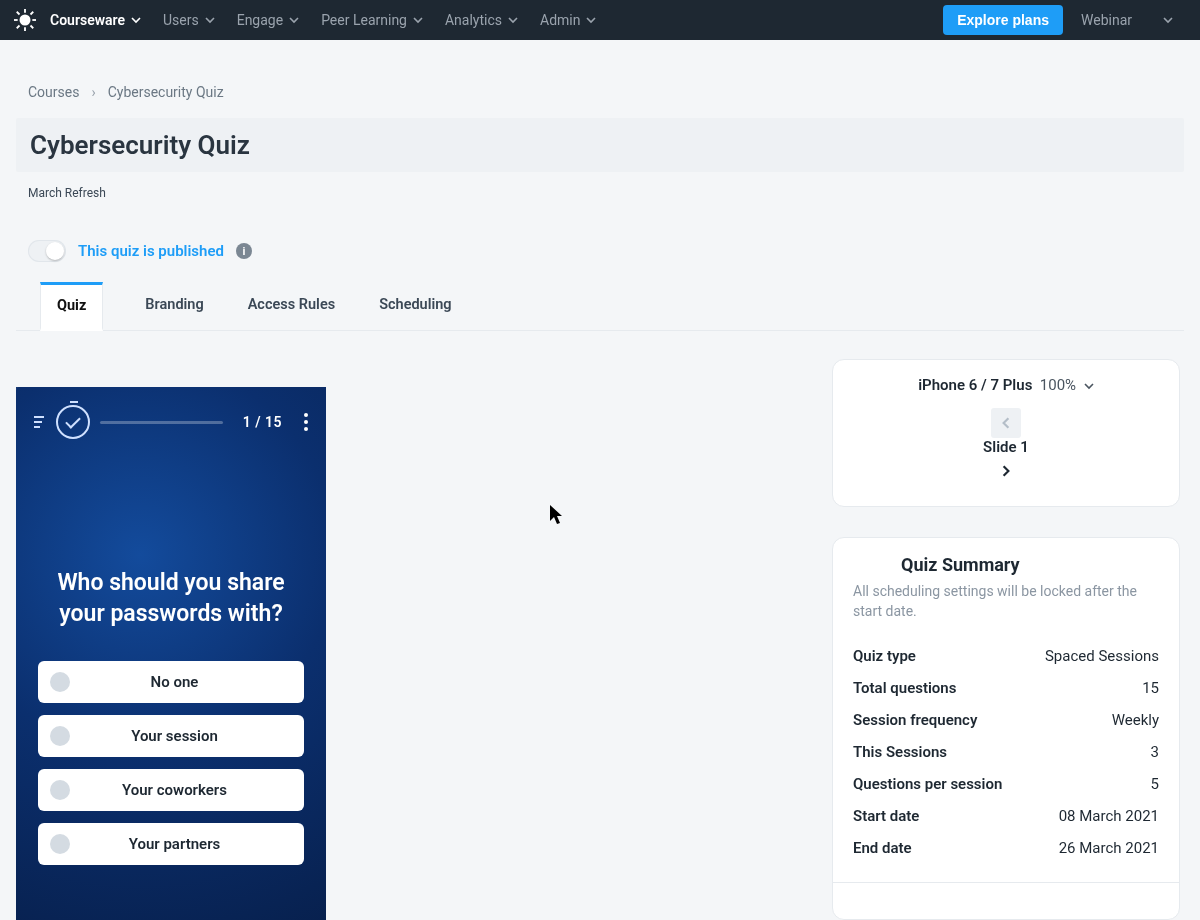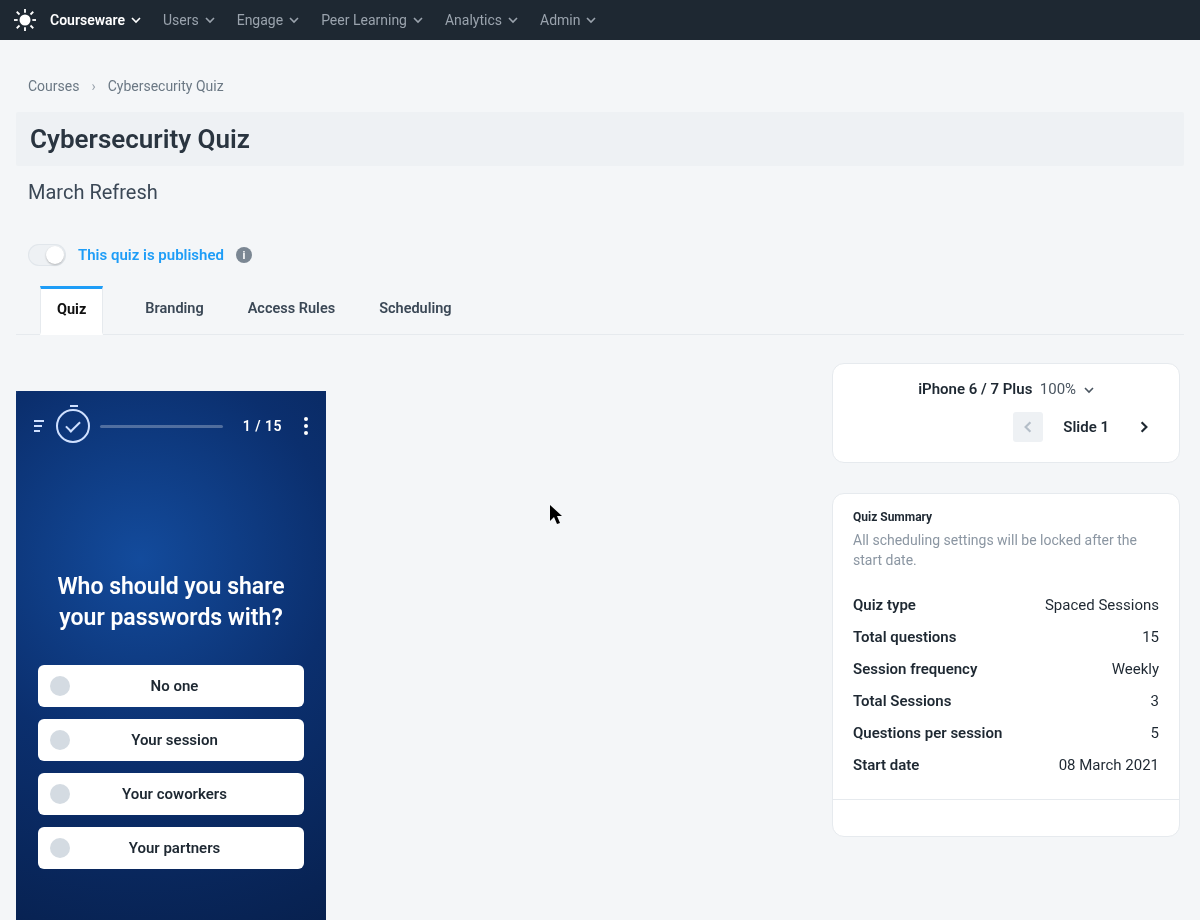--- a/index.html
+++ b/index.html
@@ -10,25 +10,25 @@
   .nav-items { display:flex; align-items:center; gap:22px; }
   .nav-item { display:flex; align-items:center; gap:6px; cursor:pointer; color:#9aa3ad;}
   .nav-item.active { color:#fff; font-weight:600;}
   .navbar-right { margin-left:auto; display:flex; align-items:center; gap:18px;}
   .btn-explore { background:#1e9df7; color:#fff; border:none; padding:7px 14px; border-radius:4px; font-size:14px; font-weight:600; cursor:pointer;}
   .webinar { color:#9aa3ad; cursor:pointer;}
   .user-drop { width:36px; height:26px; display:flex; align-items:center; justify-content:center; cursor:pointer; color:#9aa3ad;}
   .chev { width:10px; height:10px; }
   
   .page { padding: 20px 16px 0 16px; }
-  .breadcrumb { font-size:14px; color:#6b7884; display:flex; align-items:flex-end; gap:12px; margin: 18px 0 18px 12px;}
+  .breadcrumb { font-size:14px; color:#6b7884; display:flex; align-items:flex-end; gap:12px; margin: 24px 0 18px 12px;}
   .breadcrumb .sep { color:#9aa3ad;}
   .title-band { background:#eef1f4; padding:12px 14px; border-radius:2px; margin:0 0 14px 0;}
   .title-band h1 { font-size:26px; font-weight:600; color:#2a3540;}
-  .subtitle { font-size:20px; color:#3b4856; margin: 0 0 40px 12px;}
+  .subtitle { font-size:12px; color:#3b4856; margin: 0 0 40px 12px;}
   .publish-row { display:flex; align-items:center; gap:12px; margin: 0 0 22px 12px;}
   .toggle { width:38px; height:22px; background:#eef1f4; border-radius:12px; position:relative; cursor:pointer; box-shadow: inset 0 0 0 1px #e1e6eb;}
   .toggle .knob { width:18px; height:18px; background:#fff; border-radius:50%; position:absolute; top:2px; left:18px; box-shadow:0 1px 2px rgba(0,0,0,.25);}
   .publish-label { color:#1e9df7; font-weight:600; font-size:15px;}
   .info-circle { width:16px; height:16px; border-radius:50%; background:#7b8793; color:#fff; font-size:11px; display:flex; align-items:center; justify-content:center; font-weight:700;}
   
   .tabs { display:flex; gap:40px; border-bottom:1px solid #e6eaee; padding-left:24px;}
   .tab { padding:12px 2px 14px; font-size:14.5px; color:#3b4856; cursor:pointer; font-weight:600;}
   .tab.active { color:#111; border-top:3px solid #1e9df7; margin-top:-3px; border-bottom:3px solid transparent; font-weight:700; border-left:1px solid #e6eaee; border-right:1px solid #e6eaee; padding-left:16px; padding-right:16px; background:#fff; position:relative; top:1px;}
   
@@ -54,25 +54,25 @@
   .answers { padding: 32px 22px 0; display:flex; flex-direction:column; gap:12px; position:relative; z-index:1;}
   .answer { background:#fff; color:#1e2832; border-radius:6px; height:42px; display:flex; align-items:center; padding:0 12px; cursor:pointer; font-weight:600; font-size:15px;}
   .answer .radio { width:20px; height:20px; border-radius:50%; background:#d4dbe2; margin-right:auto;}
   .answer .lbl { position:absolute; left:7px; right:0; text-align:center;}
   .answer { position:relative;}
   
   .right-col { margin-left:auto; width:352px; display:flex; flex-direction:column; gap:30px; padding-right:4px;}
   .card { background:#fff; border:1px solid #e6eaee; border-radius:12px; padding:16px 20px 20px;}
   .device-row { text-align:center; font-size:15px; font-weight:600; color:#1e2832; padding-bottom:14px;}
   .device-row .zoom { font-weight:400; color:#4a5560;}
-  .arrow-row { display:flex; align-items:center; justify-content:flex-end; gap:20px;}
+  .arrow-row { display:flex; align-items:center; justify-content:flex-start; flex-direction:column;}
   .nav-arrow { width:30px; height:30px; display:flex; align-items:center; justify-content:center; border-radius:3px; cursor:pointer;}
   .nav-arrow.disabled { background:#eef1f4; color:#b4bec8; cursor:default;}
   .slide-label { font-size:15px; font-weight:600;}
-  .summary h3 { font-size:12px; font-weight:700; margin-bottom:6px;}
+  .summary h3 { font-size:18px; font-weight:700; margin-bottom:6px;margin-left:48px;}
   .summary .note { font-size:14px; color:#8b96a2; line-height:1.45; margin-bottom:18px;}
   .kv { display:flex; justify-content:space-between; font-size:15px; padding:7px 0;}
   .kv .k { font-weight:600; color:#1e2832;}
   .kv .v { color:#1e2832;}
   .divider { height:1px; background:#e6eaee; margin:18px -20px 16px;}
   .leader .note { margin-bottom:0;}
   
   .cursor { position:absolute; left:550px; top:505px; z-index:50; pointer-events:none;}
   svg { display:block; }
 </style>
@@ -121,20 +121,29 @@
         </svg>
       </div>
     <div class="nav-item">
         <span>Analytics</span>
         <svg class="chev" viewBox="0 0 10 10">
           <path d="M1 3l4 4 4-4" fill="none" stroke="currentColor" stroke-width="1.6"></path>
         </svg>
       </div>
     <div class="nav-item">
         <span>Admin</span>
+        <svg class="chev" viewBox="0 0 10 10">
+          <path d="M1 3l4 4 4-4" fill="none" stroke="currentColor" stroke-width="1.6"></path>
+        </svg>
+      </div>
+  </div>
+  <div class="navbar-right">
+    <button class="btn-explore">Explore plans</button>
+    <div class="webinar">Webinar</div>
+    <div class="user-drop">
         <svg class="chev" viewBox="0 0 10 10">
           <path d="M1 3l4 4 4-4" fill="none" stroke="currentColor" stroke-width="1.6"></path>
         </svg>
       </div>
   </div>
 </div>
 
 <div class="page">
   <div class="breadcrumb">
     <span>Courses</span>
@@ -238,30 +247,34 @@
           </div>
         <div class="kv">
             <span class="k">Total questions</span>
             <span class="v">15</span>
           </div>
         <div class="kv">
             <span class="k">Session frequency</span>
             <span class="v">Weekly</span>
           </div>
         <div class="kv">
-            <span class="k">Total Sessions</span>
+            <span class="k">This Sessions</span>
             <span class="v">3</span>
           </div>
         <div class="kv">
             <span class="k">Questions per session</span>
             <span class="v">5</span>
           </div>
         <div class="kv">
             <span class="k">Start date</span>
             <span class="v">08 March 2021</span>
+          </div>
+        <div class="kv">
+            <span class="k">End date</span>
+            <span class="v">26 March 2021</span>
           </div>
 
         <div class="divider"></div>
 
       </div>
     </div>
   </div>
 </div>
 
 <div class="cursor">

